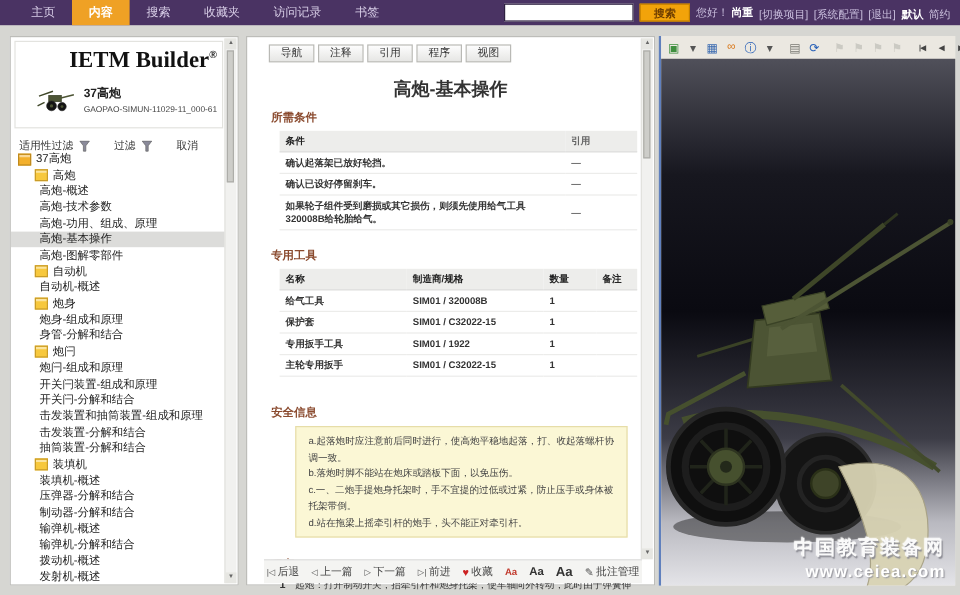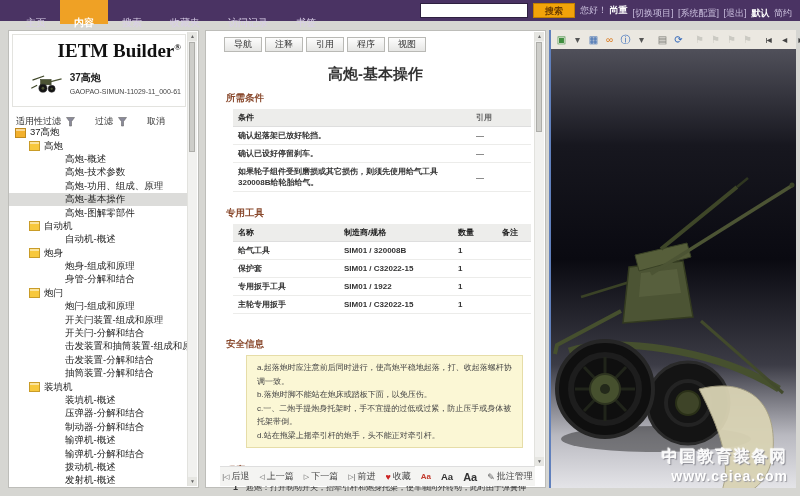--- a/index.html
+++ b/index.html
@@ -1,21 +1,21 @@
 <!DOCTYPE html>
 <html><head>
 <meta charset="utf-8">
 <style>
   html,body{margin:0;padding:0;}
   body{width:800px;height:496px;background:#d6d6d2;font-family:"Liberation Sans",sans-serif;position:relative;overflow:hidden;}
 
   
   #topbar{position:absolute;left:0;top:0;width:800px;height:21px;background:#4a3363;display:flex;align-items:center;z-index:5;}
   #topnav-items{display:flex;height:21px;margin-left:12px;}
-  .navitem{font-size:10px;color:#d9cfe8;padding:12px 14px;line-height:21px;cursor:pointer;white-space:nowrap;}
+  .navitem{font-size:10px;color:#d9cfe8;padding:0 14px;line-height:21px;cursor:pointer;white-space:nowrap;}
   .navitem.active{background:#efa125;color:#fff;font-weight:bold;}
   #topbar-right{margin-left:auto;display:flex;align-items:center;gap:5px;padding-right:8px;}
   #global-search{width:100px;height:13px;border:1px solid #2e2040;font-size:9px;padding:0 3px;background:#fff;}
   #search-btn{height:15px;background:#f2a30a;border:1px solid #c27f00;color:#6b3c00;font-size:9px;font-weight:bold;padding:0 11px;line-height:12px;cursor:pointer;}
   .topmeta{font-size:9px;color:#c9bedd;white-space:nowrap;}
   .topmeta b{color:#fff;}
   .toplink{font-size:9px;color:#c9bedd;text-decoration:none;white-space:nowrap;cursor:pointer;}
   .theme{font-size:9px;color:#cfc5e0;cursor:pointer;}
   .theme.active{color:#fff;font-weight:bold;}
 
@@ -26,21 +26,21 @@
   #brand sup{font-size:9px;}
   #productrow{display:flex;gap:7px;margin-top:3px;align-items:center;padding-left:12px;}
   #product{font-size:10px;font-weight:bold;color:#222;}
   #code{font-size:7px;color:#444;margin-top:3px;white-space:nowrap;}
   #filterrow{display:flex;align-items:center;gap:5px;font-size:9px;color:#333;padding:8px 0 0 7px;}
   .filterbtn{display:flex;align-items:center;gap:20px;cursor:pointer;color:#333;}
   #tree{position:absolute;top:95px;left:0;right:10px;bottom:0;overflow:hidden;font-size:9.5px;color:#222;}
   .trow{display:flex;align-items:center;height:13.4px;white-space:nowrap;cursor:pointer;}
   .trow.l0{padding-left:6px;}
   .trow.l1{padding-left:20px;}
-  .trow.l2{padding-left:56px;}
+  .trow.l2{padding-left:24px;}
   .trow.sel{background:#dcdcda;}
   .ticon{width:9px;height:8px;background:#f7c83d;border:1px solid #c99c28;margin-right:4px;flex:0 0 auto;box-shadow:inset 0 2px 0 rgba(255,255,255,.5);}
   .ticon.root{background:#f3b02c;border-color:#bf8a1e;}
 
   
   .vscroll{position:absolute;top:1px;bottom:1px;right:1px;width:9px;background:#f1f1ef;border-left:1px solid #e2e2de;}
   .vs-btn{position:absolute;left:0;width:9px;height:9px;font-size:5px;color:#666;text-align:center;line-height:9px;background:#e6e6e2;cursor:pointer;}
   .vs-up{top:0;}
   .vs-down{bottom:0;}
   .vs-thumb{position:absolute;left:1px;width:6px;background:#cdcdc9;border:1px solid #adada9;box-sizing:border-box;cursor:pointer;}

